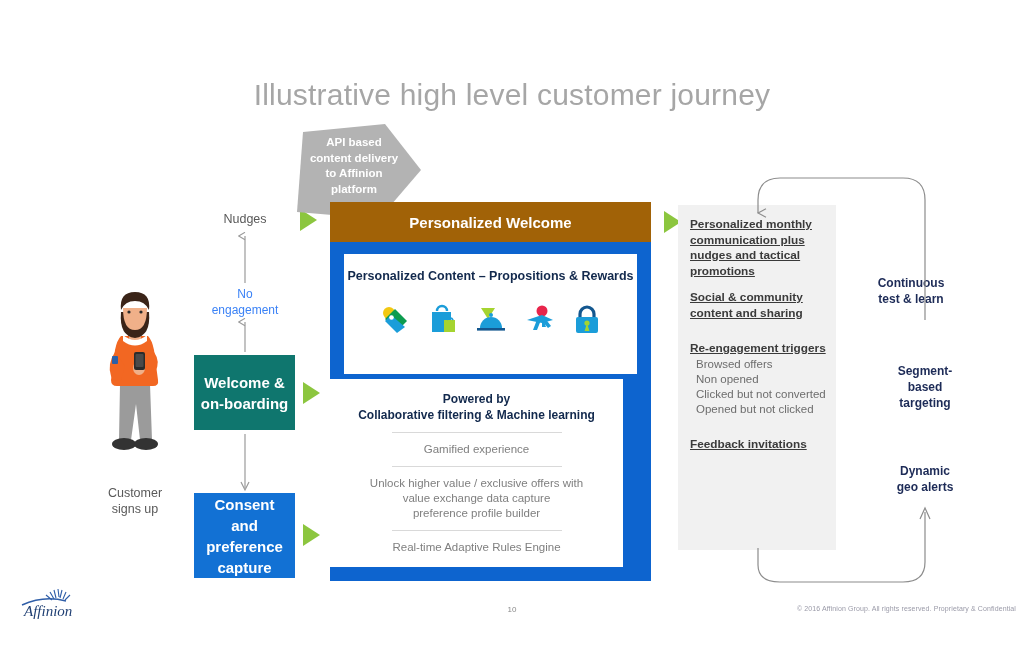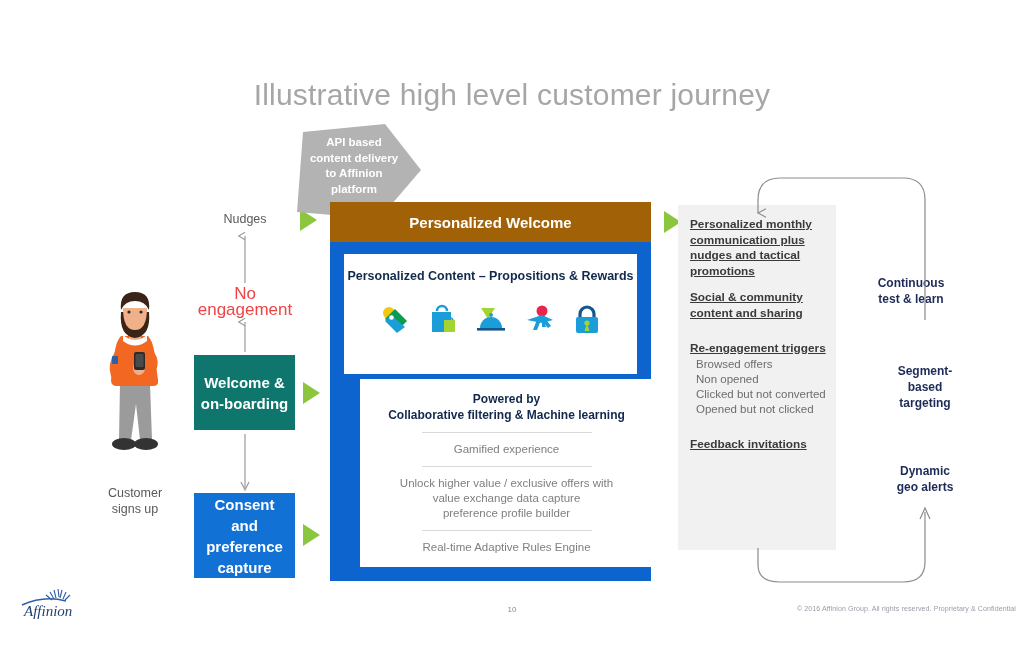--- a/index.html
+++ b/index.html
@@ -90,22 +90,22 @@
     text-align: center;
     font-size: 12.5px;
     color: #595959;
   }
   #no-engagement-label {
     position: absolute;
     left: 190px;
     top: 286px;
     width: 110px;
     text-align: center;
-    font-size: 17px;
-    color: #ef4444;
+    font-size: 12px;
+    color: #3b82f6;
     line-height: 16px;
   }
 
   
   .green-arrow {
     position: absolute;
     width: 0;
     height: 0;
     border-top: 11px solid transparent;
     border-bottom: 11px solid transparent;
@@ -179,21 +179,21 @@
     display: flex;
     justify-content: center;
     align-items: center;
     gap: 14px;
     margin-top: 20px;
   }
   .benefit-icon { width: 34px; height: 34px; }
 
   #powered-card {
     position: absolute;
-    left: 30px;
+    left: 0;
     top: 177px;
     width: 293px;
     height: 188px;
     background: #ffffff;
     box-sizing: border-box;
     padding: 12px 18px 0 18px;
   }
   #powered-title {
     text-align: center;
     font-size: 12px;

